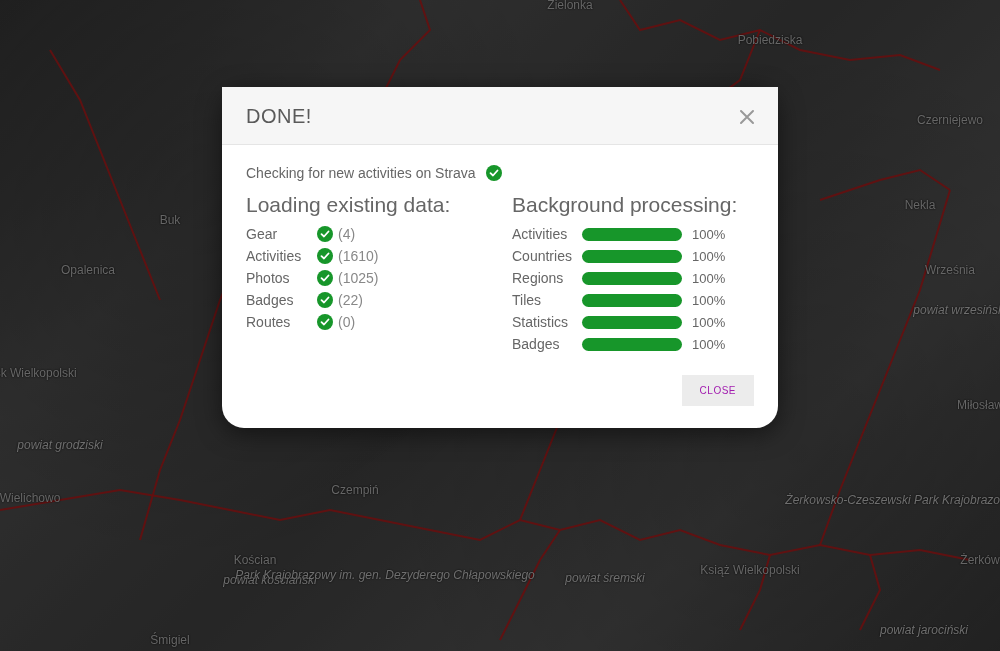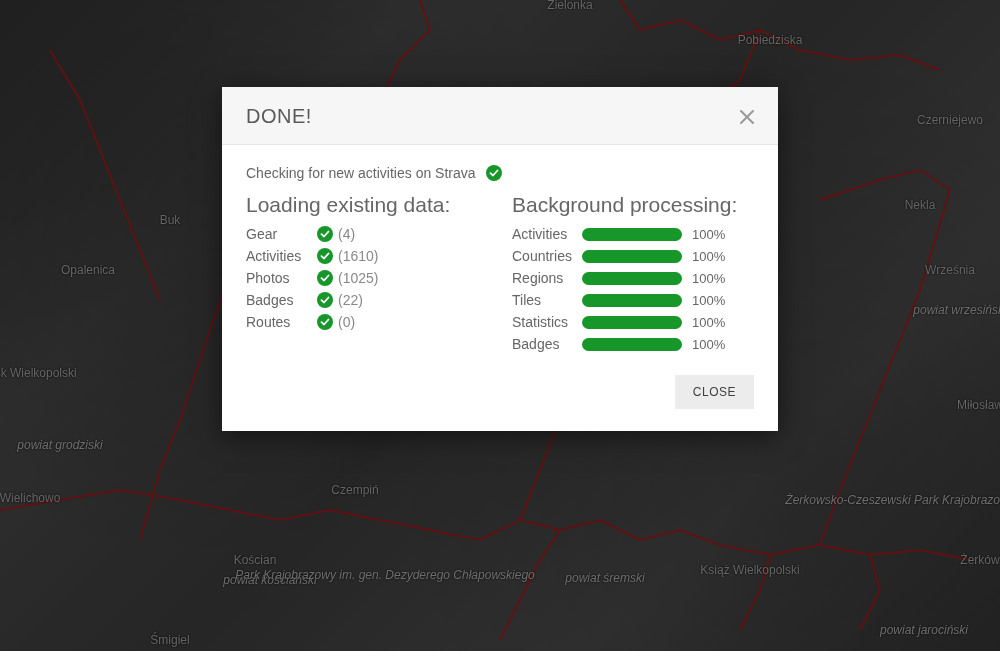--- a/index.html
+++ b/index.html
@@ -26,20 +26,21 @@
     
     .dim { position:absolute; inset:0; background:rgba(0,0,0,0.45); }
 
     
     .modal {
       position: absolute;
       left: 222px; top: 87px;
       width: 556px;
       background: #fff;
       box-shadow: 0 5px 25px rgba(0,0,0,0.5);
+      border-radius: 22px;
     }
     .modal-header {
       display:flex; align-items:center; justify-content:space-between;
       padding: 18px 20px 16px 24px;
       border-bottom: 1px solid #e5e5e5;
       background: #f6f6f6;
     }
     .modal-title { font-size: 20px; color:#5a5a5a; font-weight:400; letter-spacing:0.5px; }
     .close-x { width:22px; height:22px; display:flex; align-items:center; justify-content:center; cursor:pointer; color:#999; }
     .close-x svg { width:16px; height:16px; }
@@ -68,21 +69,21 @@
     .bar-track { flex:0 0 100px; height:13px; border-radius:7px; background:#17962a; overflow:hidden; position:relative; }
     .bar-fill { height:100%; background:#17962a; border-radius:7px; }
     .bg-pct { color:#666; font-size:13px; }
 
     .note { font-style: italic; color:#7a7a7a; margin-top:18px; line-height:1.5; }
     .note a { color:#2a7adf; text-decoration:none; font-style:italic; cursor:pointer; }
 
     .modal-footer { padding: 10px 24px 22px; display:flex; justify-content:flex-end; }
     .btn {
       background:#ececec; border:none; padding:10px 18px;
-      font-size:12px; color:#404040; cursor:pointer; letter-spacing:0.5px;
+      font-size:10px; color:#a21caf; cursor:pointer; letter-spacing:0.5px;
     }
   </style>
 </head>
 <body>
 
 <div class="map-bg"></div>
 
 <svg class="map-routes" viewBox="0 0 1000 651" preserveAspectRatio="none">
   <path d="M420 0 L430 30 400 60 380 100 350 130 330 180 280 200 240 250 220 300 200 360 180 420 160 470 140 540"></path>
   <path d="M620 0 L640 30 680 20 720 40 760 30 800 50 850 60 900 55 940 70"></path>

